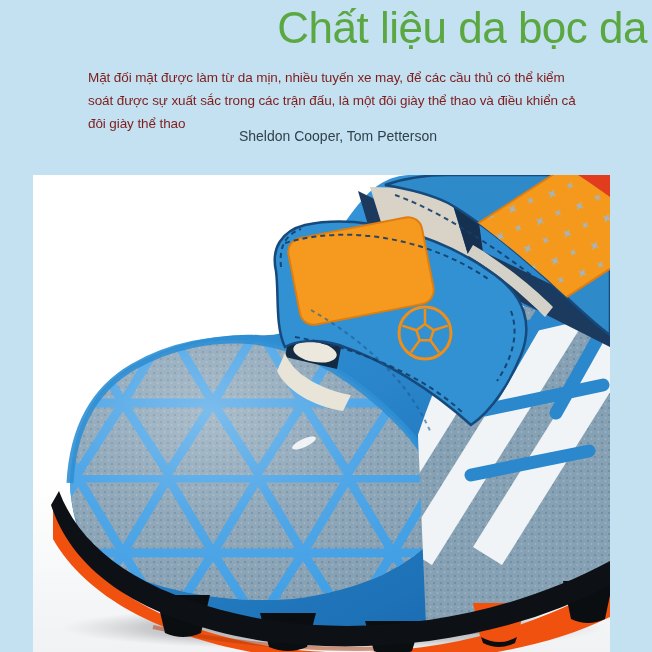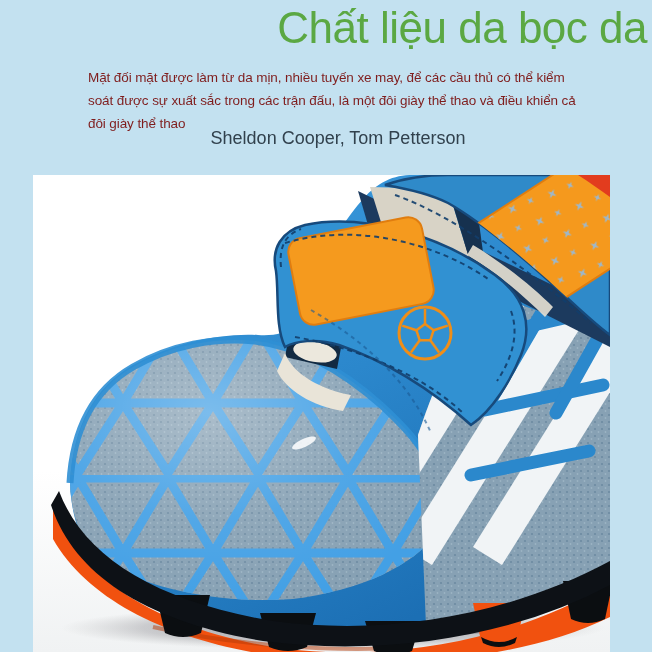--- a/index.html
+++ b/index.html
@@ -16,21 +16,21 @@
     white-space:nowrap;
   }
   .desc{
     position:absolute;top:66px;left:88px;width:500px;
     font-size:13.5px;line-height:1.72;letter-spacing:-0.1px;
     color:#7f1d1d;
   }
   .authors{
     position:absolute;top:128px;left:24px;right:0;
     text-align:center;
-    font-size:18px;color:#31414d;
+    font-size:14px;color:#31414d;
   }
   .photo{
     position:absolute;top:175px;left:33px;width:577px;height:477px;
     background:linear-gradient(180deg,#ffffff 0%,#ffffff 62%,#f0f2f3 100%);
     overflow:hidden;
   }
   .photo svg{display:block;}
 </style>
 </head>
 <body>

